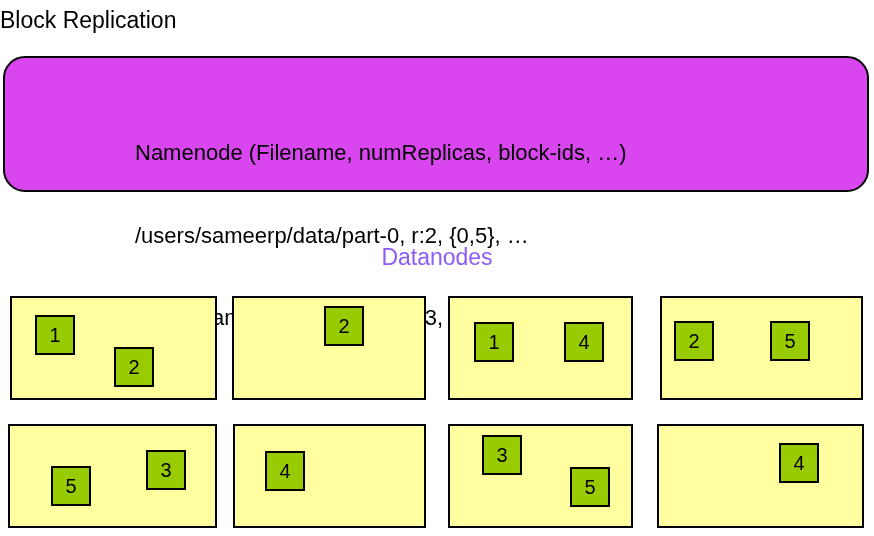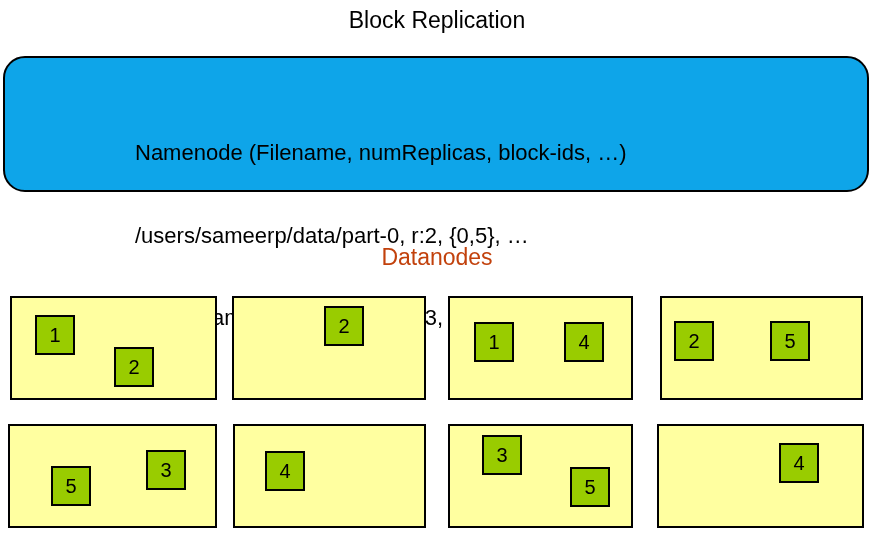--- a/index.html
+++ b/index.html
@@ -13,52 +13,52 @@
     width: 874px;
     height: 536px;
     background: #ffffff;
     overflow: hidden;
   }
   .diagram-title {
     position: absolute;
     top: 7px;
     left: 0;
     width: 100%;
-    text-align: center;
+    text-align: left;
     font-size: 23px;
     color: #000000;
   }
   .namenode-box {
     position: absolute;
     left: 3px;
     top: 56px;
     width: 866px;
     height: 136px;
     box-sizing: border-box;
-    background: #0ea5e9;
+    background: #d946ef;
     border: 2px solid #000000;
     border-radius: 22px;
   }
   .namenode-lines {
     position: absolute;
     left: 130px;
     top: 26px;
     font-size: 22px;
     line-height: 27.5px;
     color: #000000;
     white-space: pre;
   }
   .datanodes-title {
     position: absolute;
     top: 244px;
     left: 0;
     width: 100%;
     text-align: center;
     font-size: 23px;
-    color: #c2410c;
+    color: #8b5cf6;
   }
   .datanode-box {
     position: absolute;
     box-sizing: border-box;
     background: #ffffa0;
     border: 2px solid #000000;
   }
   .data-block {
     position: absolute;
     width: 40px;

